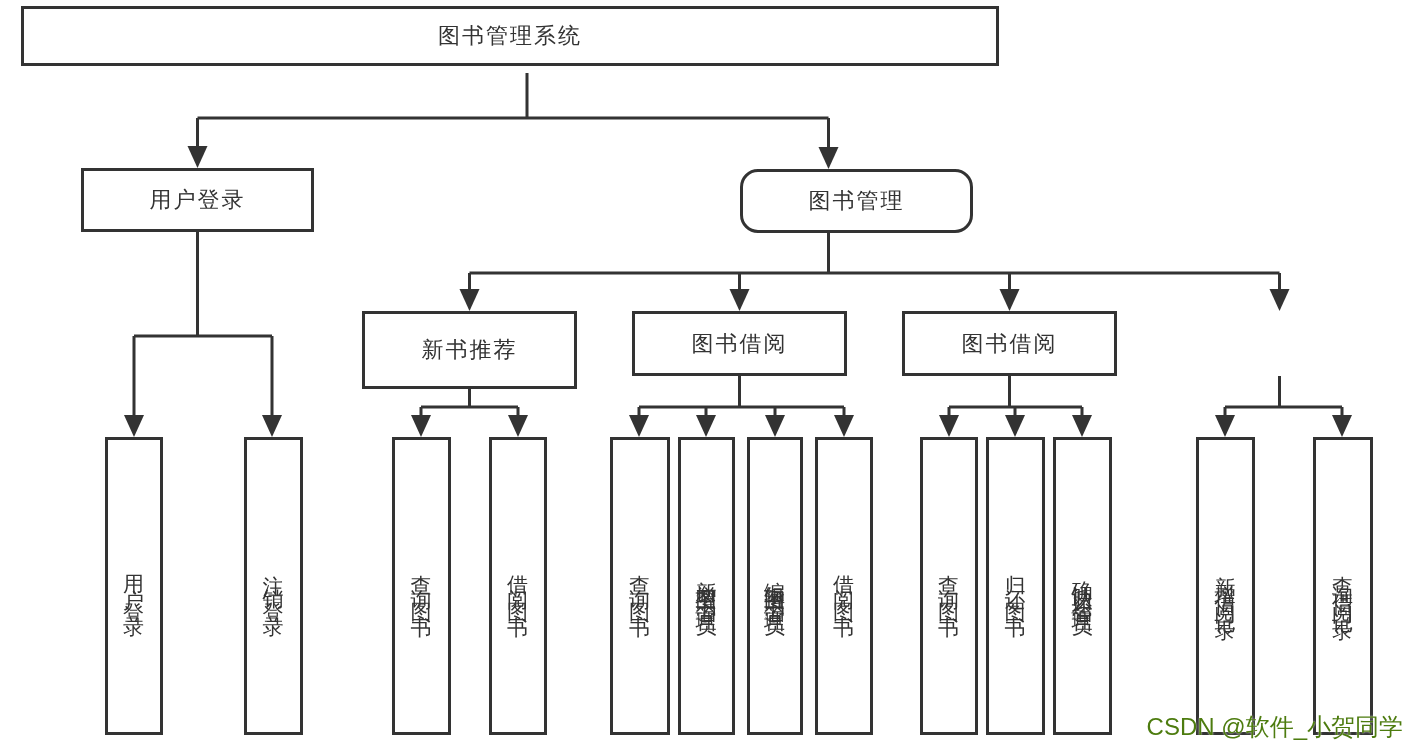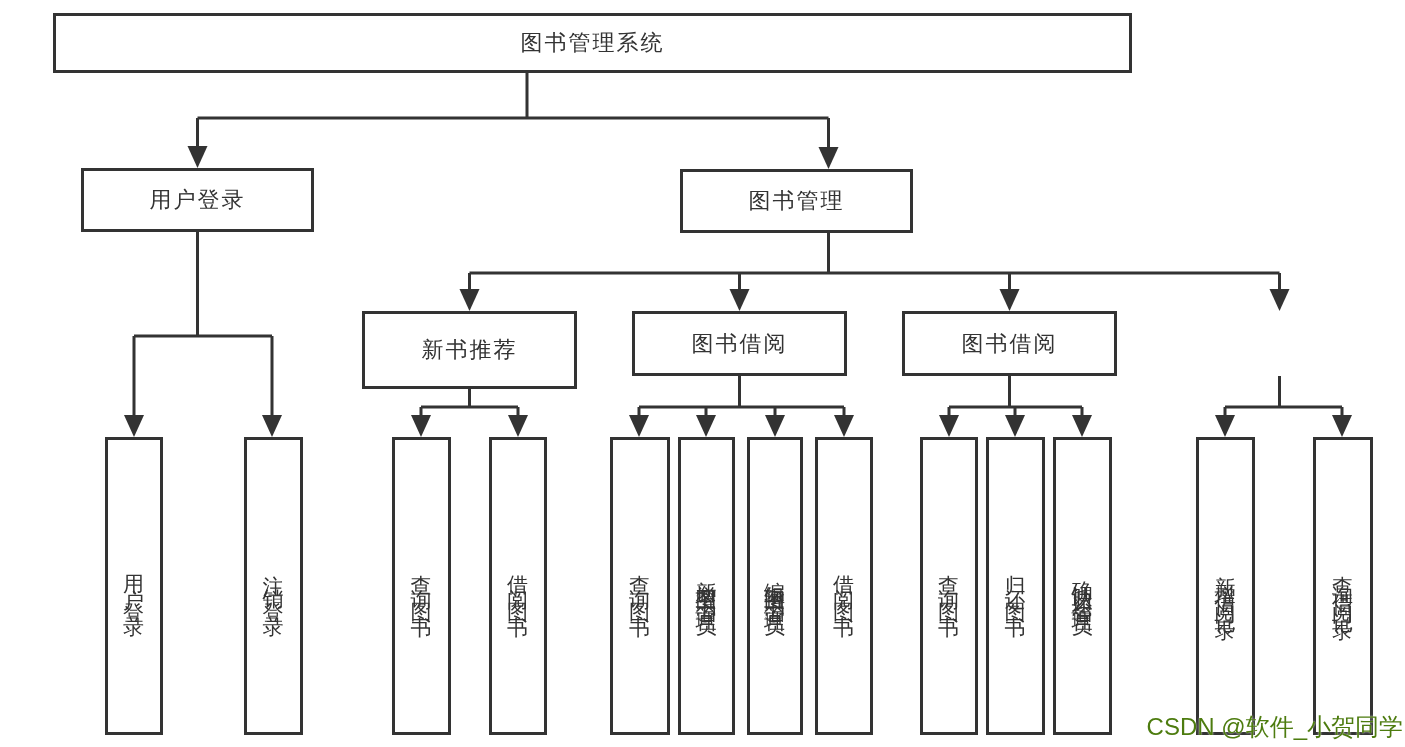--- a/index.html
+++ b/index.html
@@ -101,28 +101,28 @@
       <polygon points="1005,415 1025,415 1015,437"></polygon>
       <polygon points="1072,415 1092,415 1082,437"></polygon>
     </g>
     <g>
       <path d="M1279.5,376 V407 M1225,407 H1342 M1225,407 V415 M1342,407 V415"></path>
       <polygon points="1215,415 1235,415 1225,437"></polygon>
       <polygon points="1332,415 1352,415 1342,437"></polygon>
     </g>
   </svg>
 
-  <div class="box" style="left:21px; top:13px; width:1079px; height:60px;margin-left:32px;">
+  <div class="box" style="left:21px; top:6px; width:978px; height:60px;">
     <span class="hlabel">图书管理系统</span>
   </div>
 
   <div class="box" style="left:81px; top:168px; width:233px; height:64px;">
     <span class="hlabel">用户登录</span>
   </div>
-  <div class="box" style="left:680px; top:169px; width:233px; height:64px;">
+  <div class="box" style="left:740px; top:169px; width:233px; height:64px;border-radius:18px;">
     <span class="hlabel">图书管理</span>
   </div>
 
   <div class="box" style="left:362px; top:311px; width:215px; height:78px;">
     <span class="hlabel">新书推荐</span>
   </div>
   <div class="box" style="left:632px; top:311px; width:215px; height:65px;">
     <span class="hlabel">图书借阅</span>
   </div>
   <div class="box" style="left:902px; top:311px; width:215px; height:65px;">

